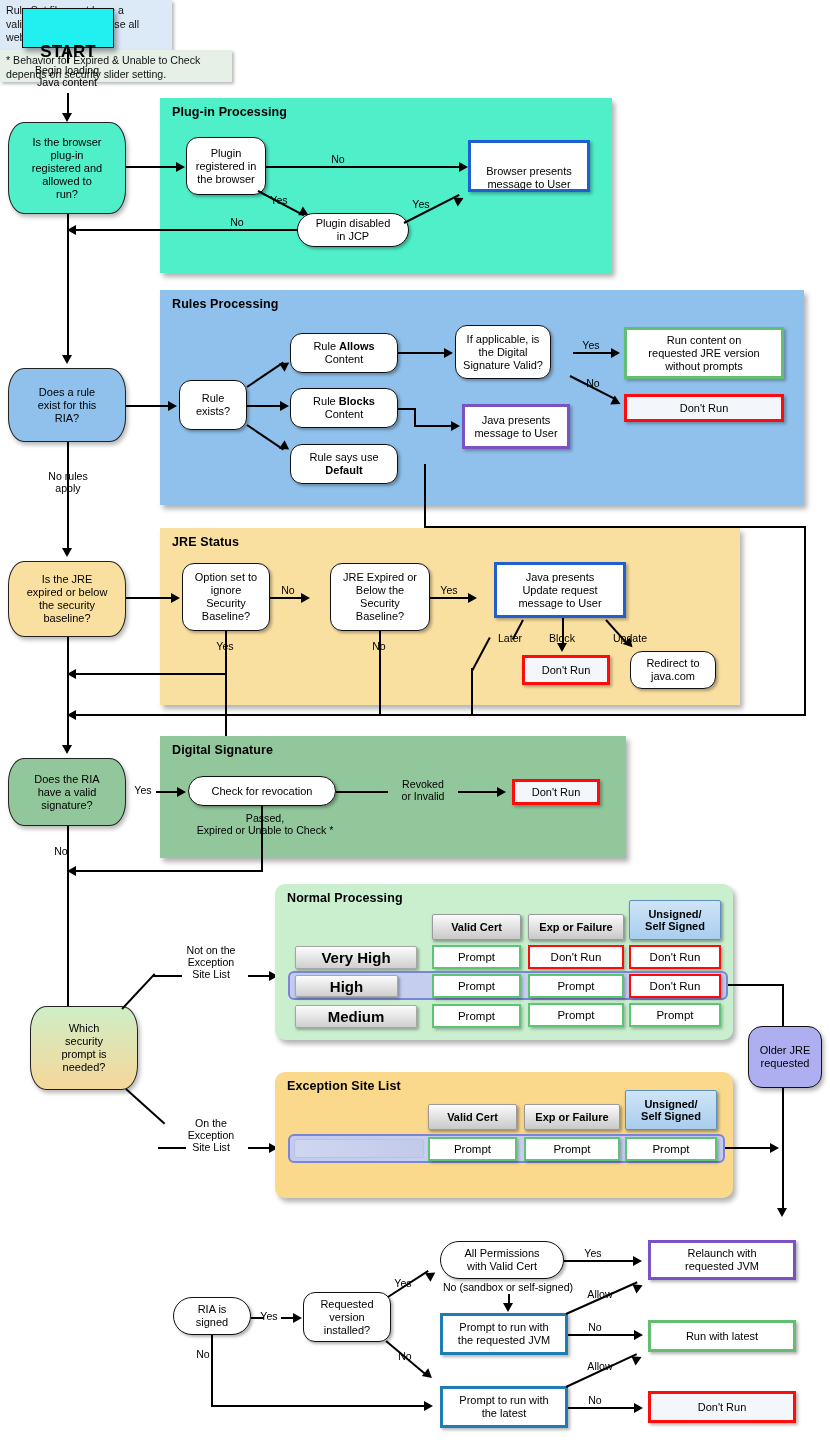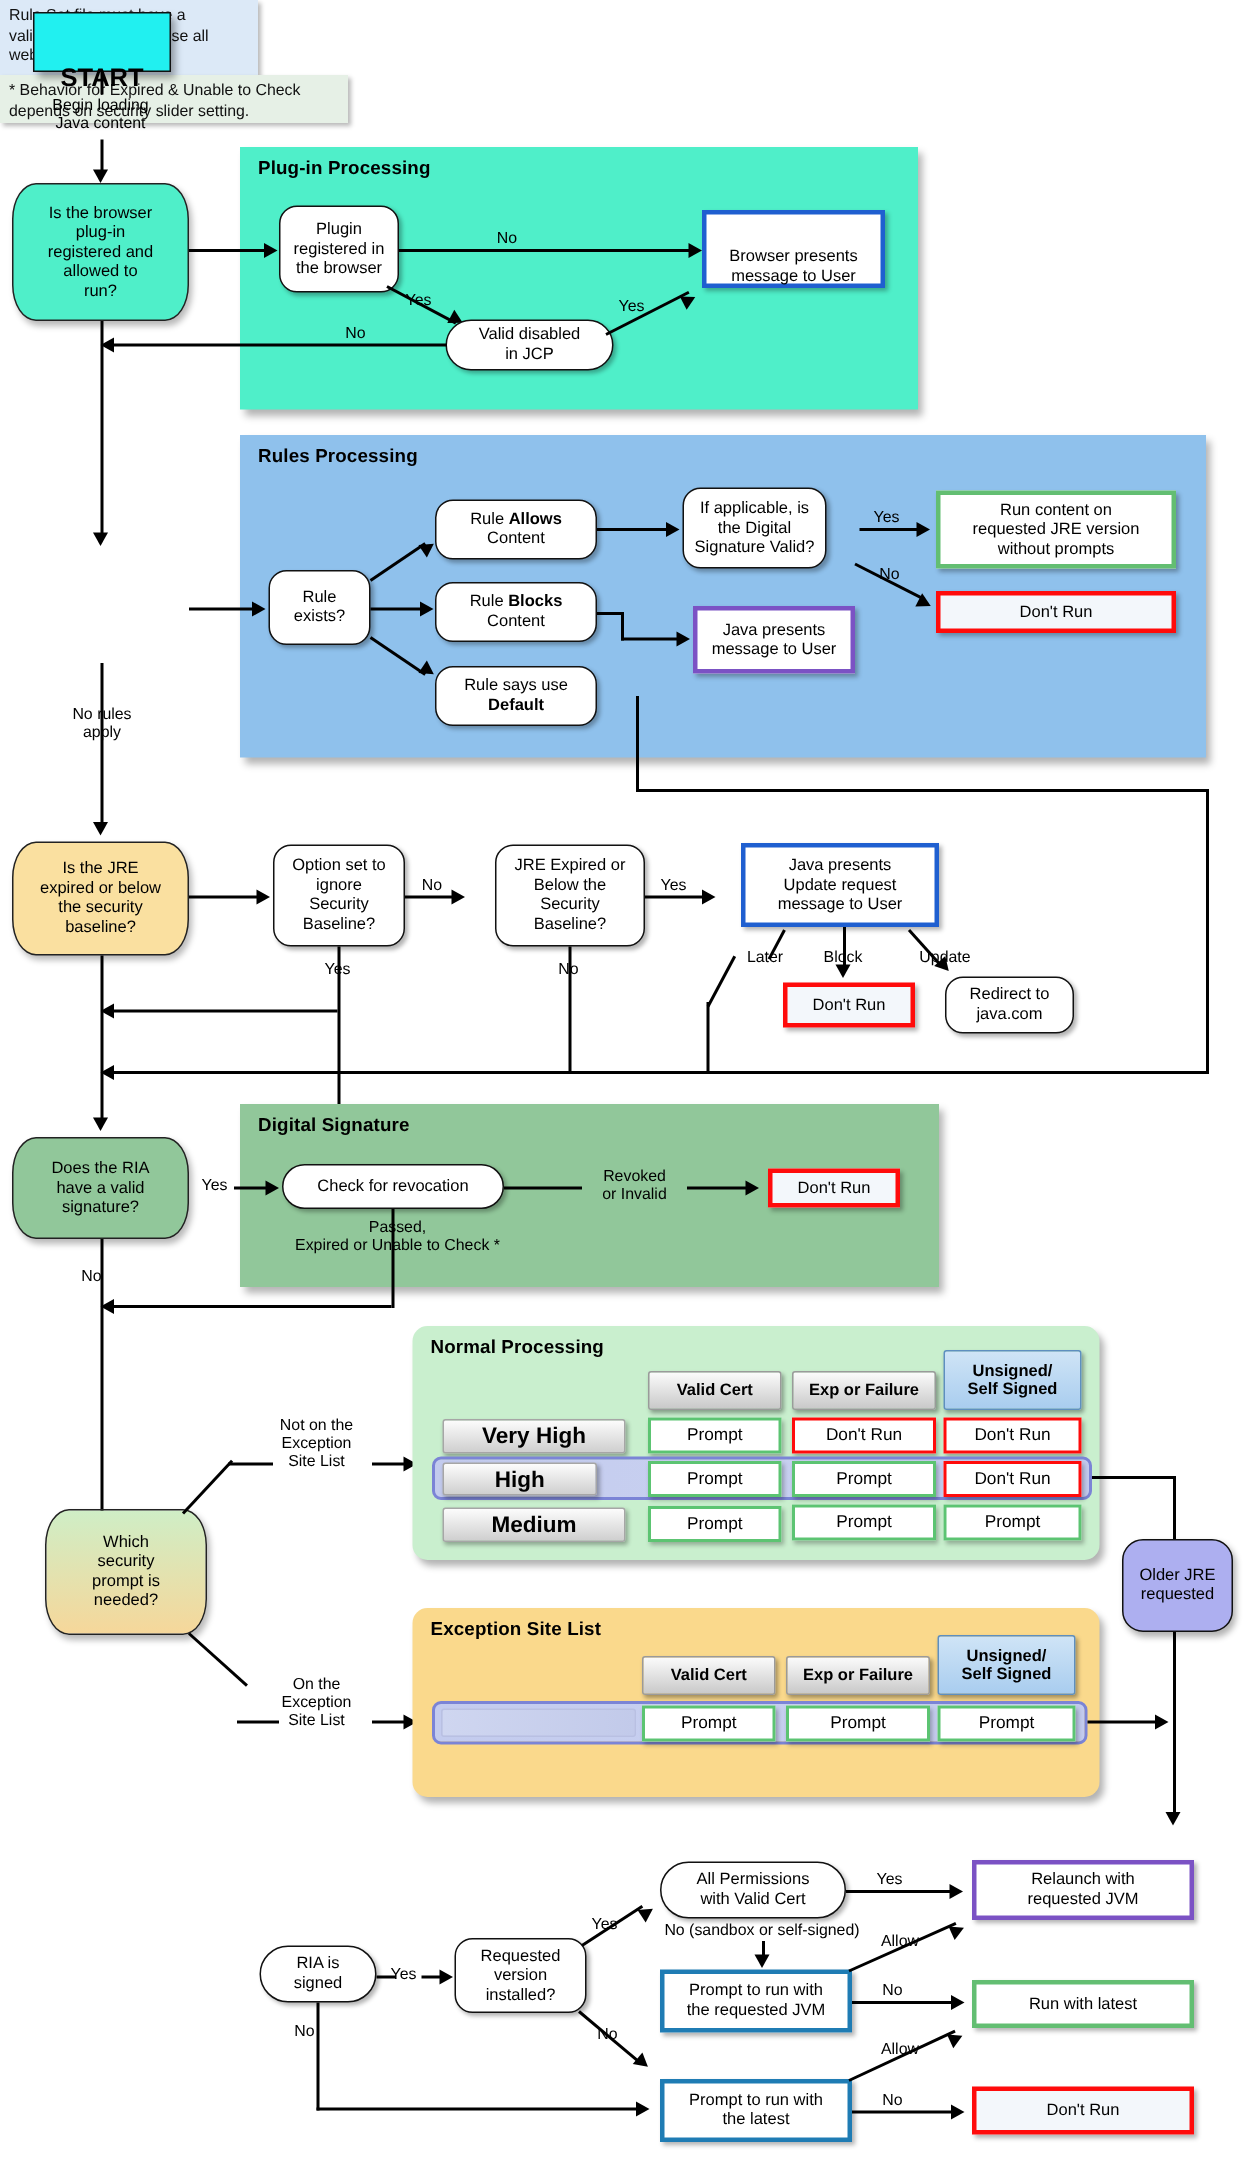--- a/index.html
+++ b/index.html
@@ -106,40 +106,45 @@
 
   <div class="ln hl" style="left:266px;top:166px;width:198px;"></div>
   <div class="arrow ar-r" style="left:459px;top:162px;"></div>
   <div class="lbl" style="left:325px;top:153px;width:26px;">No</div>
 
   <div class="diag" style="left:258px;top:190px;width:52px;transform:rotate(28deg);"></div>
   <div class="arrow ar-r" style="left:300px;top:208px;transform:rotate(28deg);"></div>
   <div class="lbl" style="left:266px;top:194px;width:26px;">Yes</div>
 
   <div class="node stadium" style="left:297px;top:213px;width:112px;height:34px;">
-    <span style="white-space:pre-line;">Valid disabled
+    <span style="white-space:pre-line;">Plugin disabled
 in JCP</span>
   </div>
 
   <div class="diag" style="left:404px;top:222px;width:62px;transform:rotate(-27deg);"></div>
   <div class="arrow ar-r" style="left:455px;top:195px;transform:rotate(-27deg);"></div>
   <div class="lbl" style="left:408px;top:198px;width:26px;">Yes</div>
 
   <div class="ln hl" style="left:76px;top:229px;width:222px;"></div>
   <div class="arrow ar-l" style="left:67px;top:225px;"></div>
   <div class="lbl" style="left:224px;top:216px;width:26px;">No</div>
 
   <div class="node tbox blue" style="left:468px;top:140px;width:122px;height:52px;">
     <span style="white-space:pre-line;margin-top:24px;">Browser presents
 message to User</span>
   </div>
 
   <div class="ln vl" style="left:67px;top:214px;height:145px;"></div>
   <div class="arrow ar-d" style="left:62px;top:355px;"></div>
 
+  <div class="node decision" style="left:8px;top:368px;width:118px;height:74px;background:#8FC1EC;">
+    <span style="white-space:pre-line;">Does a rule
+exist for this
+RIA?</span>
+  </div>
 
   <div class="panel" style="left:160px;top:290px;width:644px;height:215px;background:#8FC1EC;">
     <div class="ptitle">Rules Processing</div>
   </div>
 
   <div class="ln hl" style="left:126px;top:405px;width:45px;"></div>
   <div class="arrow ar-r" style="left:168px;top:401px;"></div>
 
   <div class="node oval" style="left:179px;top:380px;width:68px;height:50px;">
     <span style="white-space:pre-line;">Rule
@@ -217,20 +222,23 @@
 apply</div>
   <div class="arrow ar-d" style="left:62px;top:548px;"></div>
 
   <div class="node decision" style="left:8px;top:561px;width:118px;height:76px;background:#FAE0A0;">
     <span style="white-space:pre-line;">Is the JRE
 expired or below
 the security
 baseline?</span>
   </div>
 
+  <div class="panel" style="left:160px;top:528px;width:580px;height:177px;background:#FAE0A0;">
+    <div class="ptitle">JRE Status</div>
+  </div>
 
   <div class="ln hl" style="left:126px;top:597px;width:48px;"></div>
   <div class="arrow ar-r" style="left:171px;top:593px;"></div>
 
   <div class="node oval" style="left:182px;top:563px;width:88px;height:68px;">
     <span style="white-space:pre-line;">Option set to
 ignore
 Security
 Baseline?</span>
   </div>

